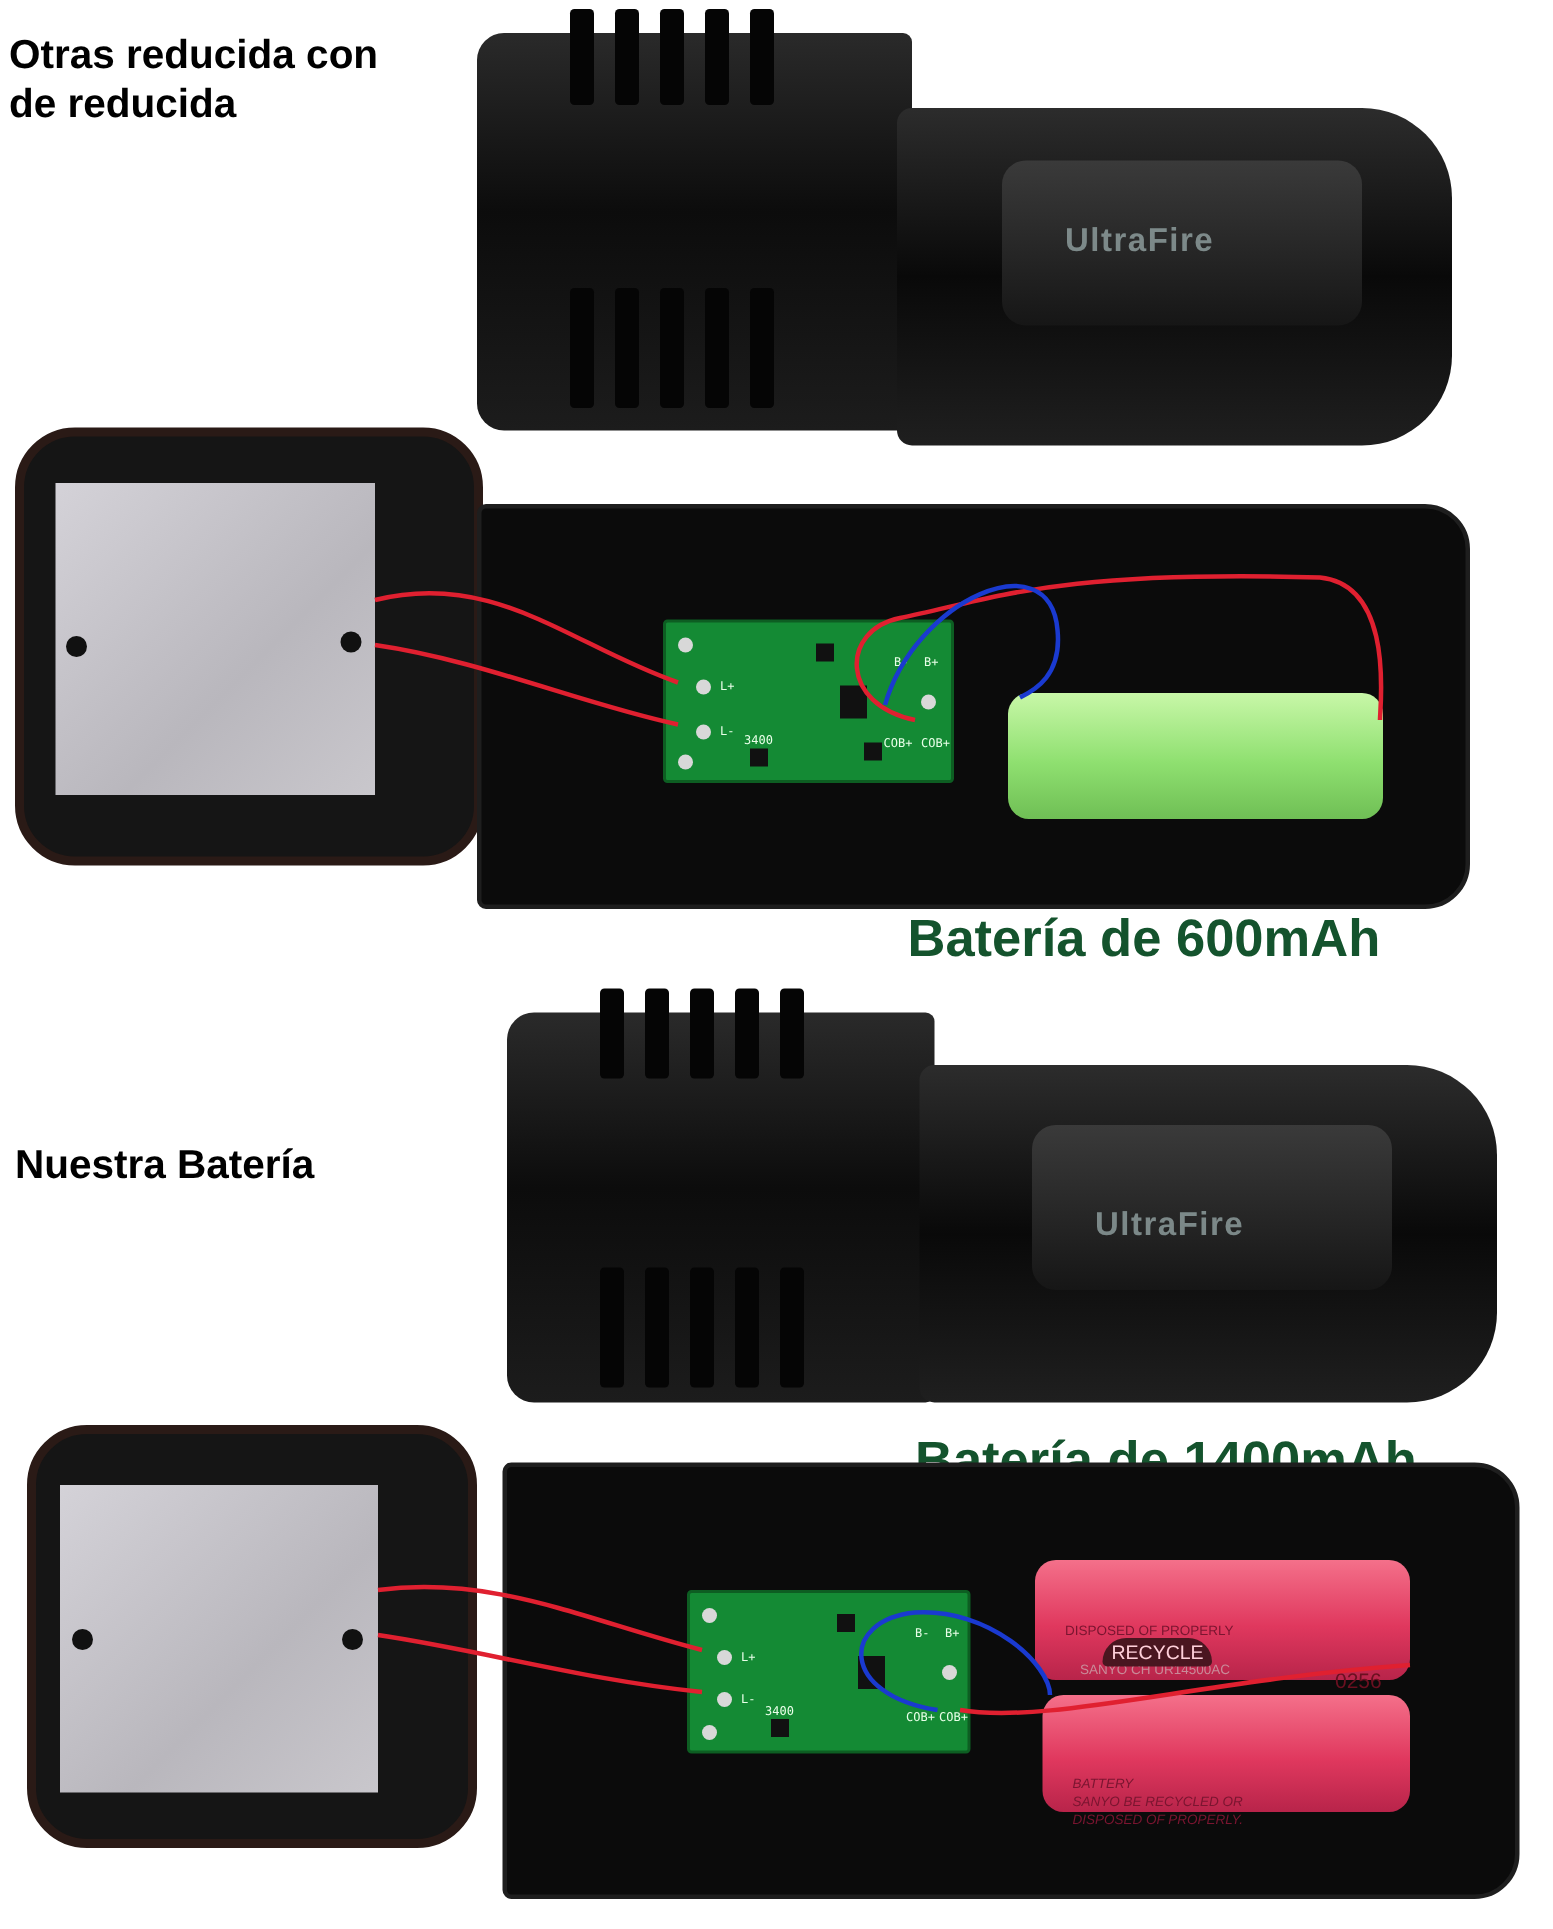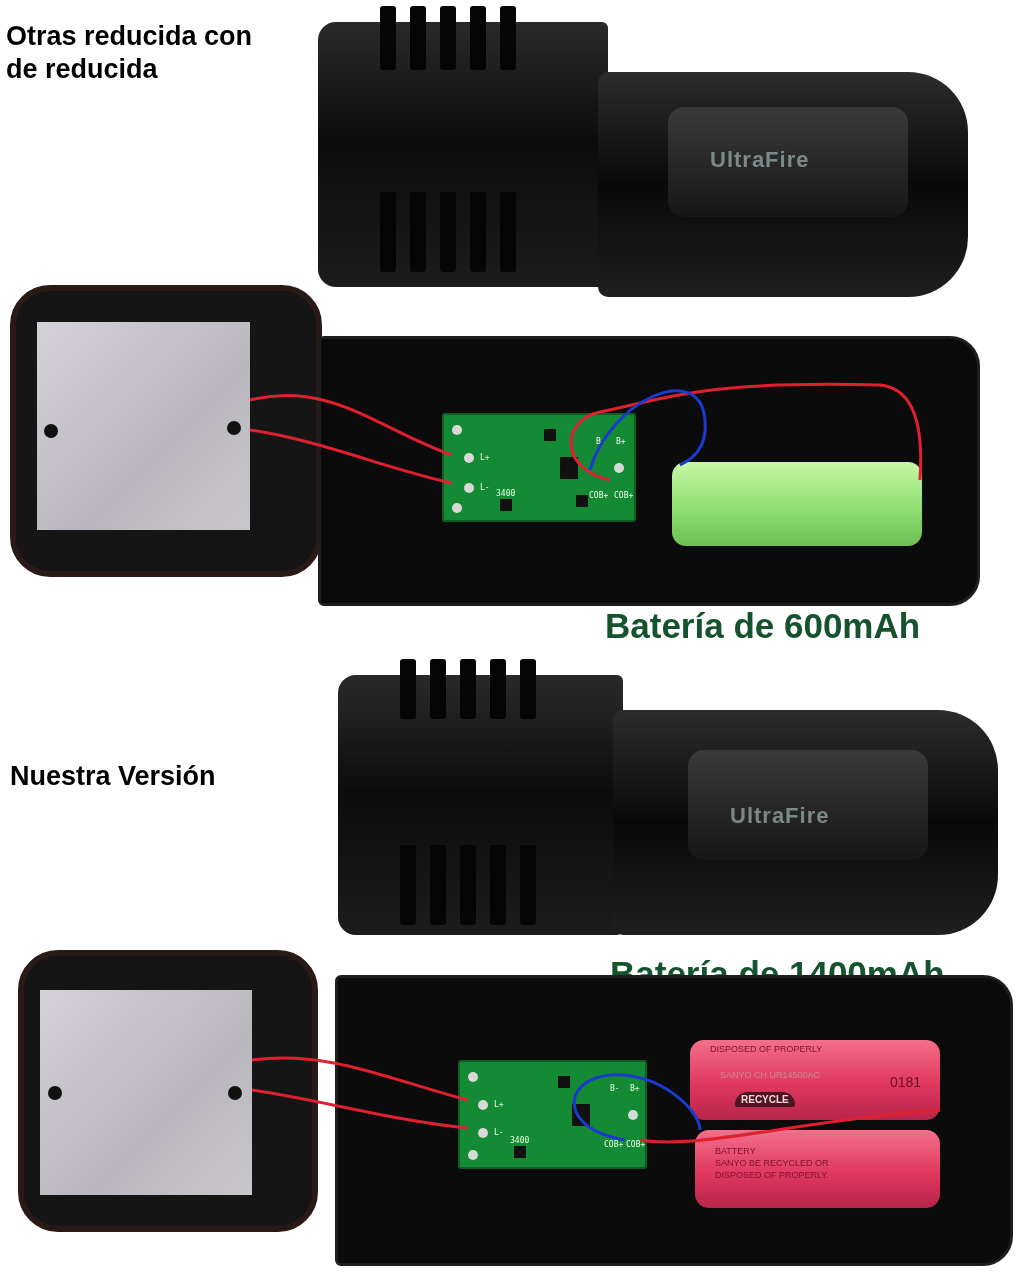--- a/index.html
+++ b/index.html
@@ -26,22 +26,22 @@
     .case { position: absolute; background: #0b0b0b; border: 3px solid #1e1e1e; border-radius: 6px 30px 30px 6px; }
     .cap-disc { position: absolute; background: #151515; border-radius: 40px; border: 6px solid #2a1a16; }
     .plate { position: absolute; background: linear-gradient(135deg,#d4d2d8,#b9b7bd 60%,#c9c7cc); }
     .dot { position: absolute; width: 14px; height: 14px; border-radius: 50%; background: #111; }
     .pcb { position: absolute; background: #148a34; border: 2px solid #0d5e22; border-radius: 3px; }
     .pcb-txt { position: absolute; color: #e8ffe8; font-size: 8px; font-family: "DejaVu Sans Mono", monospace; }
     .pad { position: absolute; width: 10px; height: 10px; border-radius: 50%; background: #d8d8d8; }
     .chip { position: absolute; background: #111; }
     .cell-green { position: absolute; background: linear-gradient(180deg,#c8f7a8,#8fe070 55%,#6fbf55); border-radius: 14px; }
     .cell-red { position: absolute; background: linear-gradient(180deg,#f4708a,#e0385e 55%,#b8244a); border-radius: 14px; }
-    .cell-txt { position: absolute; font-size: 9px; color: #7a1530; white-space: nowrap; }
-    .recycle { position: absolute; background: #4a1620; color: #ffd0da; font-size: 10px; font-weight: bold; border-radius: 20px 20px 4px 4px; padding: 2px 6px; }
+    .cell-txt { position: absolute; font-size: 9px; color: #7a1530; white-space: nowrap; margin-top: 38px; }
+    .recycle { position: absolute; background: #4a1620; color: #ffd0da; font-size: 13px; font-weight: normal; border-radius: 20px 20px 4px 4px; padding: 2px 6px; }
     svg.wires { position: absolute; left: 0; top: 0; }
   </style>
 </head>
 <body>
 
 <div class="caption cap-top">
   <div>Otras reducida con</div>
   <div>de reducida</div>
 </div>
 
@@ -86,21 +86,21 @@
   <div class="chip" style="left:100px;top:14px;width:12px;height:12px;"></div>
   <div class="chip" style="left:132px;top:80px;width:12px;height:12px;"></div>
   <div class="chip" style="left:56px;top:84px;width:12px;height:12px;"></div>
 </div>
 
 <div class="cell-green" style="left:672px;top:462px;width:250px;height:84px;"></div>
 
 <div class="label-bat bat1">Batería de 600mAh</div>
 
 <div class="caption cap-mid">
-  <div>Nuestra Versión</div>
+  <div>Nuestra Batería</div>
 </div>
 
 <div class="torch" style="left:338px;top:655px;width:660px;height:290px;">
   <div class="torch-head" style="left:0;top:20px;width:285px;height:260px;"></div>
   <div class="fin" style="left:62px;top:4px;width:16px;height:60px;"></div>
   <div class="fin" style="left:92px;top:4px;width:16px;height:60px;"></div>
   <div class="fin" style="left:122px;top:4px;width:16px;height:60px;"></div>
   <div class="fin" style="left:152px;top:4px;width:16px;height:60px;"></div>
   <div class="fin" style="left:182px;top:4px;width:16px;height:60px;"></div>
   <div class="fin" style="left:62px;top:190px;width:16px;height:80px;"></div>
@@ -136,24 +136,24 @@
   <div class="pcb-txt" style="left:166px;top:78px;">COB+</div>
   <div class="pcb-txt" style="left:50px;top:74px;">3400</div>
   <div class="chip" style="left:112px;top:42px;width:18px;height:22px;"></div>
   <div class="chip" style="left:98px;top:14px;width:12px;height:12px;"></div>
   <div class="chip" style="left:54px;top:84px;width:12px;height:12px;"></div>
 </div>
 
 <div class="cell-red" style="left:690px;top:1040px;width:250px;height:80px;">
   <div class="cell-txt" style="left:20px;top:4px;">DISPOSED OF PROPERLY</div>
   <div class="cell-txt" style="left:30px;top:30px;color:#c98a98;">SANYO CH UR14500AC</div>
-  <div class="cell-txt" style="left:200px;top:34px;font-size:14px;color:#6a1020;">0181</div>
+  <div class="cell-txt" style="left:200px;top:34px;font-size:14px;color:#6a1020;">0256</div>
   <div class="recycle" style="left:45px;top:52px;">RECYCLE</div>
 </div>
-<div class="cell-red" style="left:695px;top:1130px;width:245px;height:78px;">
+<div class="cell-red" style="left:695px;top:1130px;width:245px;height:78px;font-style:italic;">
   <div class="cell-txt" style="left:20px;top:16px;">BATTERY</div>
   <div class="cell-txt" style="left:20px;top:28px;">SANYO BE RECYCLED OR</div>
   <div class="cell-txt" style="left:20px;top:40px;">DISPOSED OF PROPERLY.</div>
 </div>
 
 <svg class="wires" width="1035" height="1286">
   <path d="M250 400 C 330 380, 380 430, 452 455" stroke="#e02030" stroke-width="3" fill="none"></path>
   <path d="M250 430 C 320 440, 390 470, 452 483" stroke="#e02030" stroke-width="3" fill="none"></path>
   <path d="M610 480 C 560 470, 560 420, 600 412 C 660 400, 700 380, 880 385 C 930 390, 920 470, 920 480" stroke="#e02030" stroke-width="3" fill="none"></path>
   <path d="M590 470 C 610 400, 700 360, 705 420 C 708 450, 690 460, 680 465" stroke="#1a3ad0" stroke-width="3" fill="none"></path>

